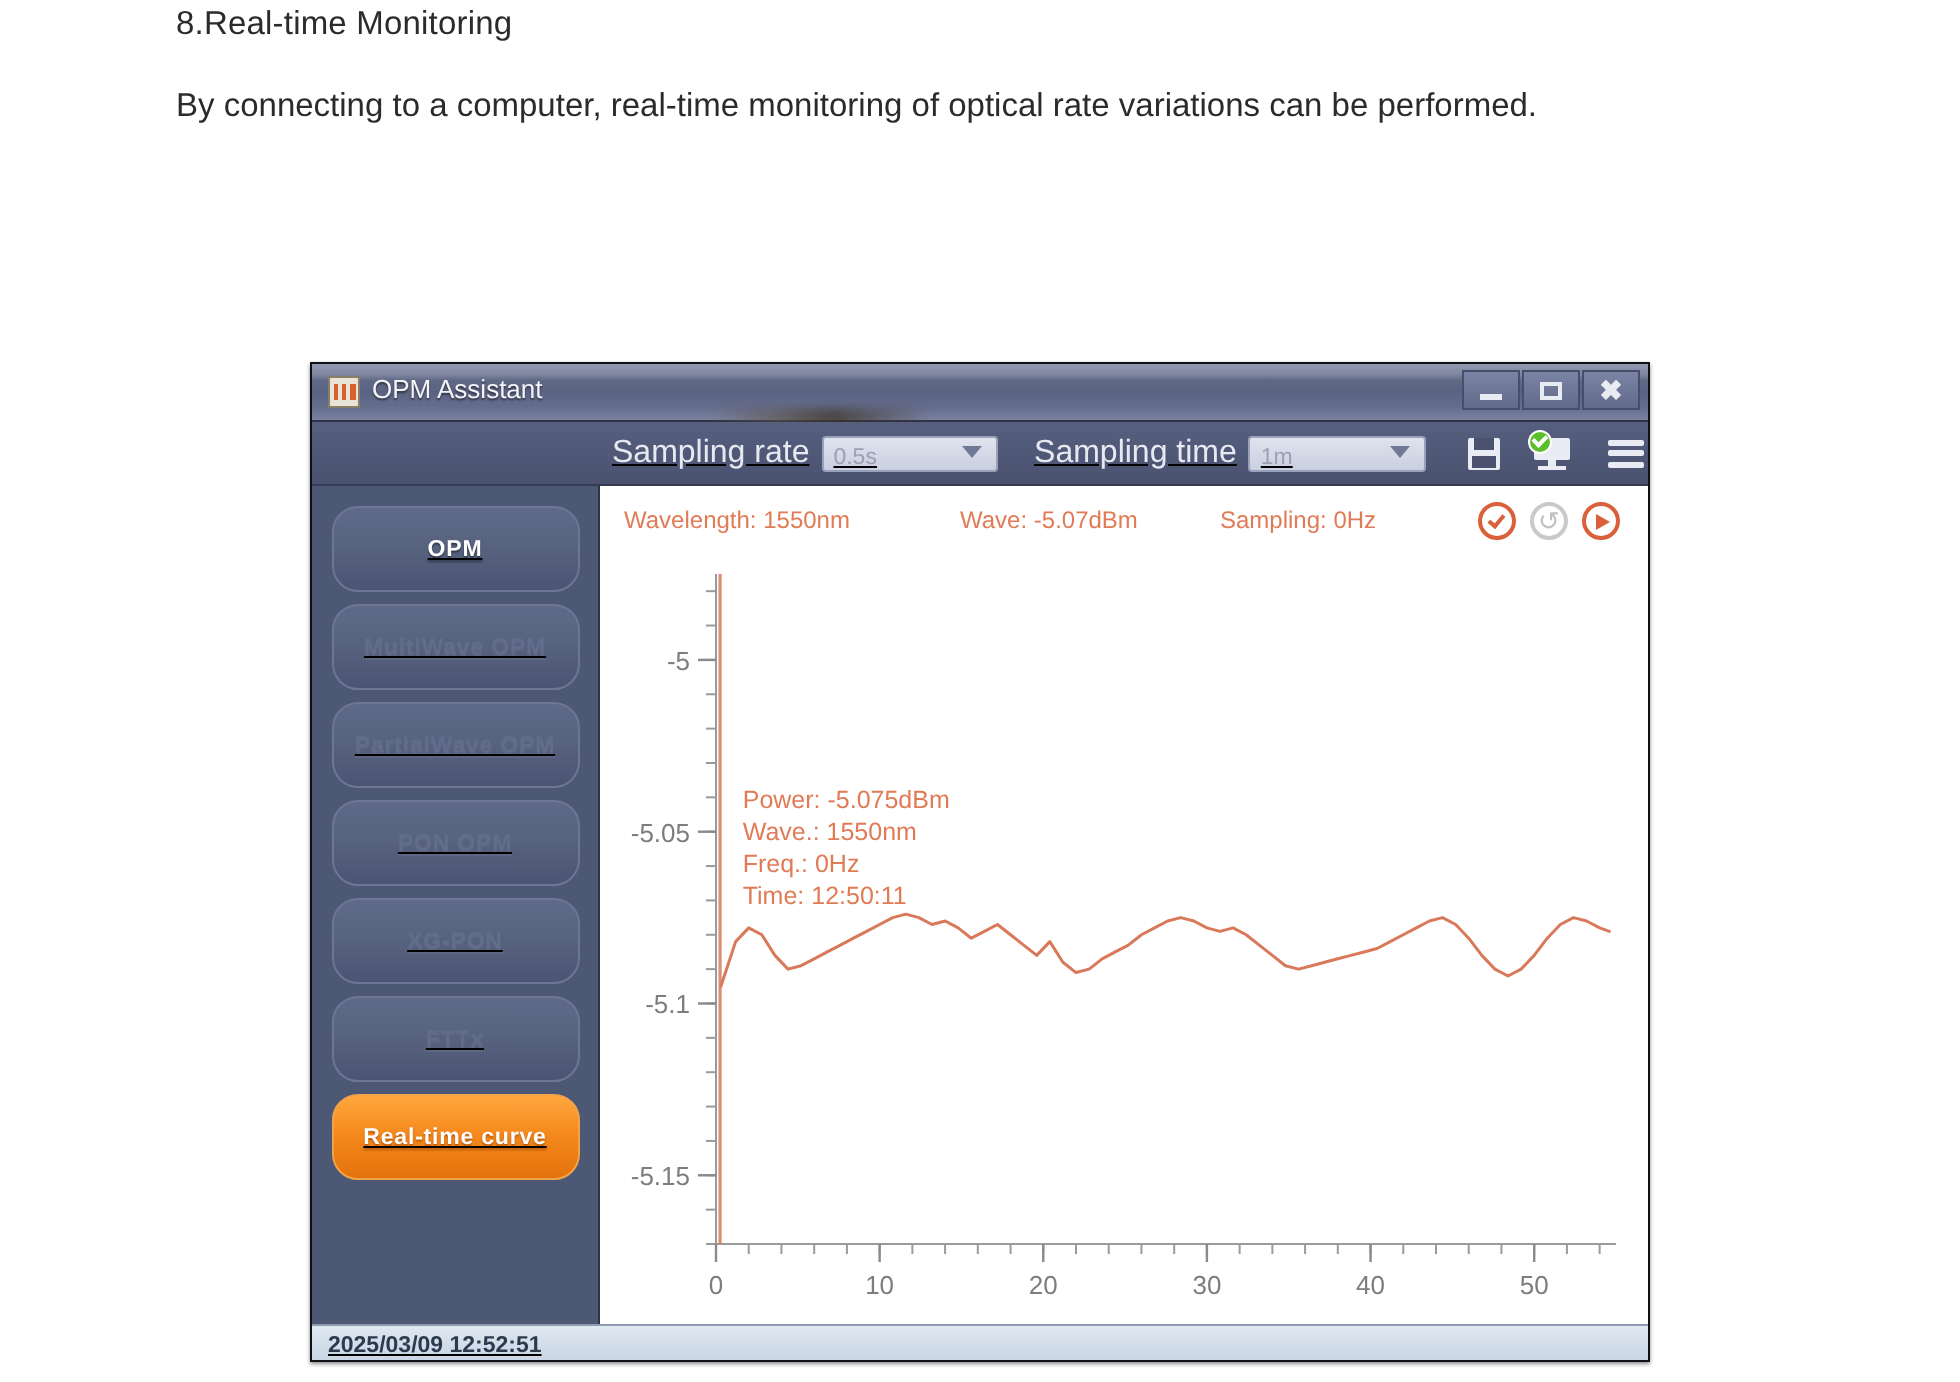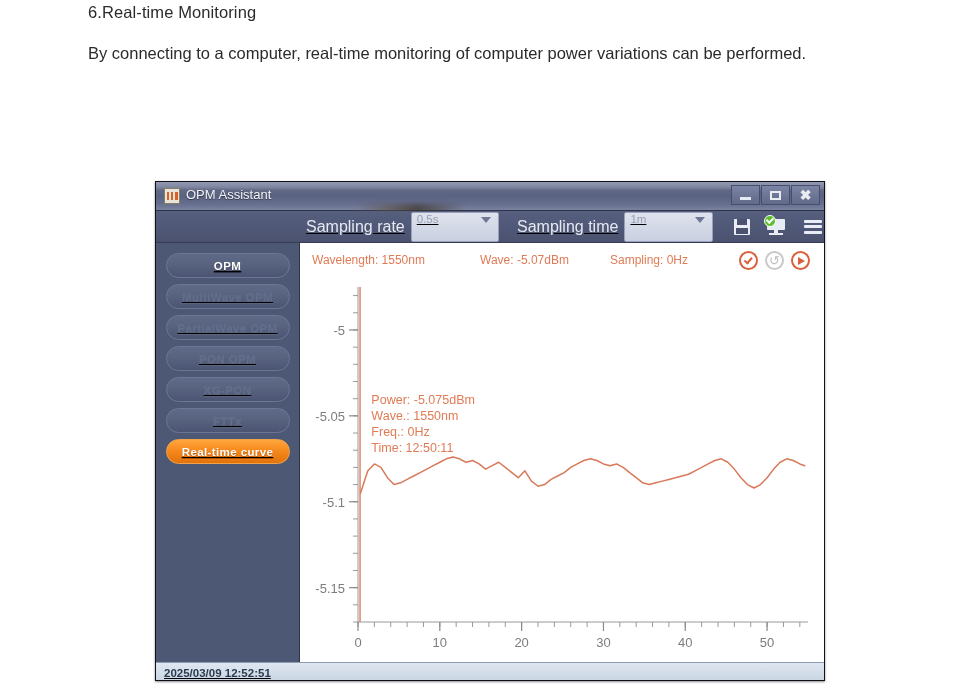--- a/index.html
+++ b/index.html
@@ -82,24 +82,24 @@
   .toolbar {
     position: relative; height: 31px;
     background: linear-gradient(to bottom, #565f7e, #4a5270);
     border-bottom: 1px solid #353c54;
     display:flex; align-items:center;
   }
   .tb-label {
     font-size: 16px; color: #e7e9f1; white-space: nowrap;
   }
   .tb-select {
-    position: relative; width: 102px; height: 30px;
+    position: relative; width: 102px; height: 18px;
     background: linear-gradient(to bottom, #dfe3ee, #c9cfe0);
     border: 1px solid #9aa2bb; border-radius: 2px; box-sizing: border-box;
-    display:flex; align-items:flex-start;
+    display:flex; align-items:flex-end;
   }
   .tb-select span {
     font-size: 11.5px; color: #9aa0b4; padding-left: 5px;
   }
   .tb-select .caret {
     position:absolute; right: 7px; top: 4px;
     width: 0; height: 0;
     border-left: 5px solid transparent; border-right: 5px solid transparent;
     border-top: 6px solid #6f7894;
   }
@@ -129,21 +129,21 @@
   
   .body-area { position:relative; height: 419px; display:flex; background:#4d5875; }
 
   
   .sidebar {
     width: 144px; background: #4d5875; position:relative;
     padding-top: 10px; box-sizing: border-box;
     border-right: 1px solid #2e3448;
   }
   .side-btn {
-    width: 124px; height: 25px; margin: 0 auto 6px auto;
+    width: 124px; height: 43px; margin: 0 auto 6px auto;
     border-radius: 13px; box-sizing: border-box;
     display:flex; align-items:center; justify-content:center;
     font-size: 11.5px; font-weight: 700; letter-spacing: .4px;
     background: linear-gradient(to bottom, #5f6a88 0%, #586380 45%, #4b5573 100%);
     border: 1px solid #6d7795;
     color: #ffffff;
     text-shadow: 0 1px 1px rgba(0,0,0,.45);
   }
   .side-btn.dim { color: #626d8b; text-shadow: 0 1px 0 rgba(255,255,255,.06); }
   .side-btn.active {
@@ -200,22 +200,22 @@
   }
   .statusbar span {
     font-size: 11.5px; color: #2b3a4d; font-weight: 700; padding-left: 8px;
   }
 </style>
 </head>
 <body>
 
 <div id="page">
 
-  <div class="doc-heading">6.Real-time Monitoring</div>
-  <div class="doc-para">By connecting to a computer, real-time monitoring of computer power variations can be performed.</div>
+  <div class="doc-heading">8.Real-time Monitoring</div>
+  <div class="doc-para">By connecting to a computer, real-time monitoring of optical rate variations can be performed.</div>
 
   <div class="app-window">
 
     <div class="titlebar">
       <div class="titlebar-sheen"></div>
       <div class="app-icon">
           <i></i>
         </div>
       <div class="app-title">OPM Assistant</div>
       <div class="smudge"></div>

